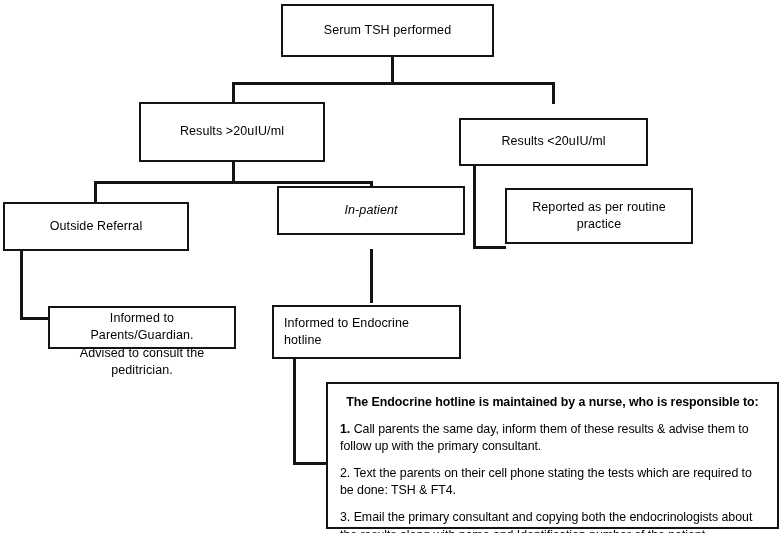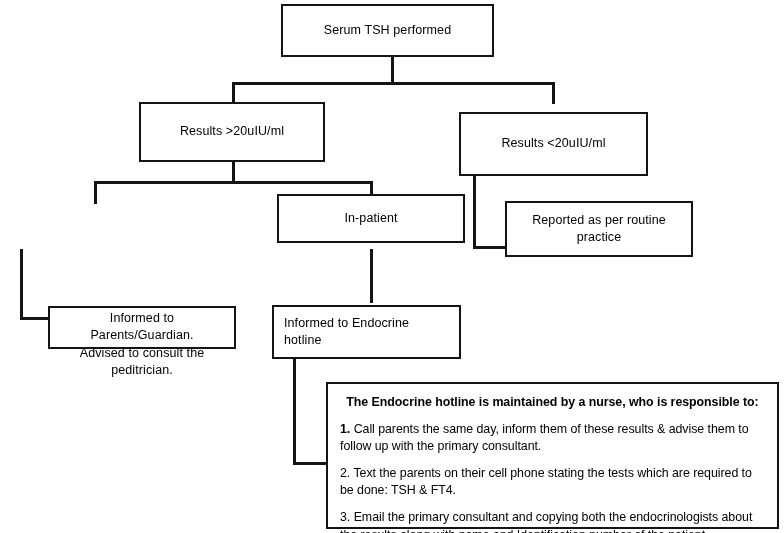--- a/index.html
+++ b/index.html
@@ -110,30 +110,33 @@
   <div class="line hline" style="left:293px; top:462px; width:35px;"></div>
 
   <div class="node" style="left:281px; top:4px; width:213px; height:53px;">
     <span>Serum TSH performed</span>
   </div>
 
   <div class="node" style="left:139px; top:102px; width:186px; height:60px;text-align:right;">
     <span>Results &gt;20uIU/ml</span>
   </div>
 
-  <div class="node" style="left:459px; top:112px; width:189px; height:64px;">
+  <div class="node" style="left:459px; top:118px; width:189px; height:48px;">
     <span>Results &lt;20uIU/ml</span>
   </div>
 
+  <div class="node" style="left:3px; top:202px; width:186px; height:49px;">
+    <span>Outside Referral</span>
+  </div>
 
-  <div class="node" style="left:277px; top:194px; width:188px; height:49px;">
+  <div class="node" style="left:277px; top:186px; width:188px; height:49px;font-style:italic;">
     <span>In-patient</span>
   </div>
 
-  <div class="node" style="left:505px; top:201px; width:188px; height:56px;">
+  <div class="node" style="left:505px; top:188px; width:188px; height:56px;">
     <span>Reported as per routine practice</span>
   </div>
 
   <div class="node" style="left:48px; top:306px; width:188px; height:43px; align-items:flex-start;">
     <span>Informed to Parents/Guardian. Advised to consult the peditrician.</span>
   </div>
 
   <div class="node left-align" style="left:272px; top:305px; width:189px; height:54px;">
     <span>Informed to Endocrine hotline</span>
   </div>

